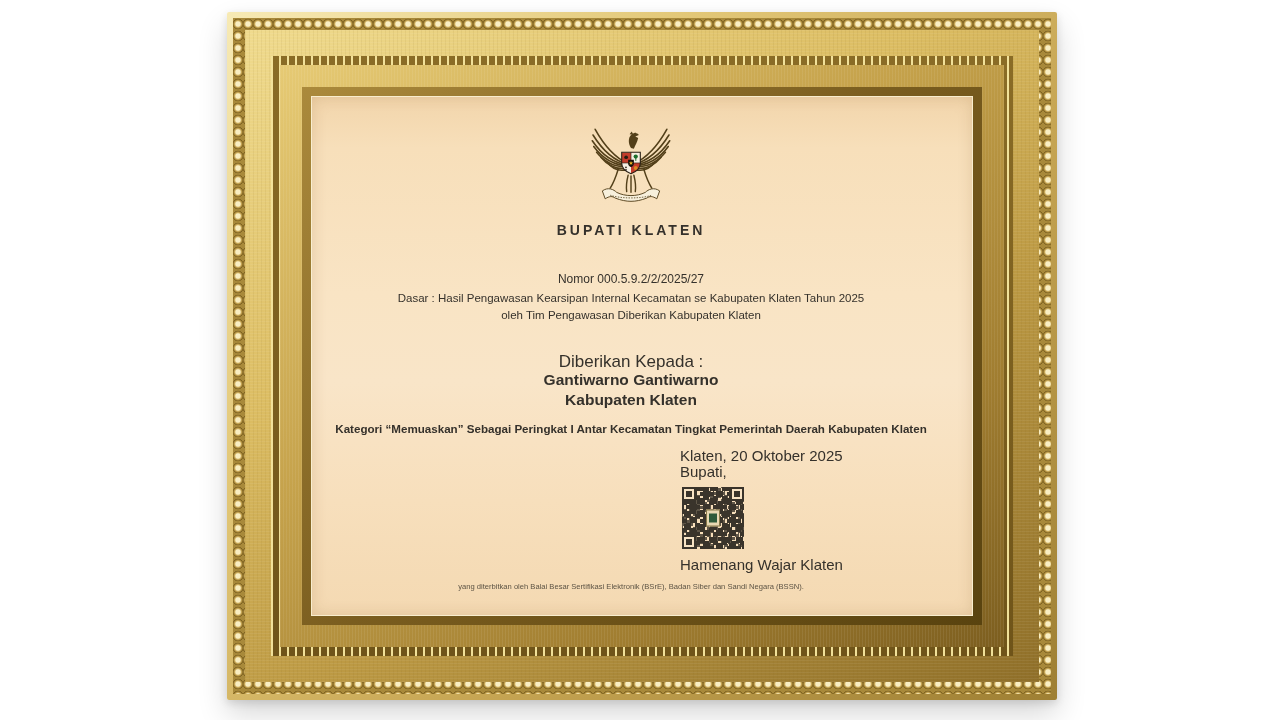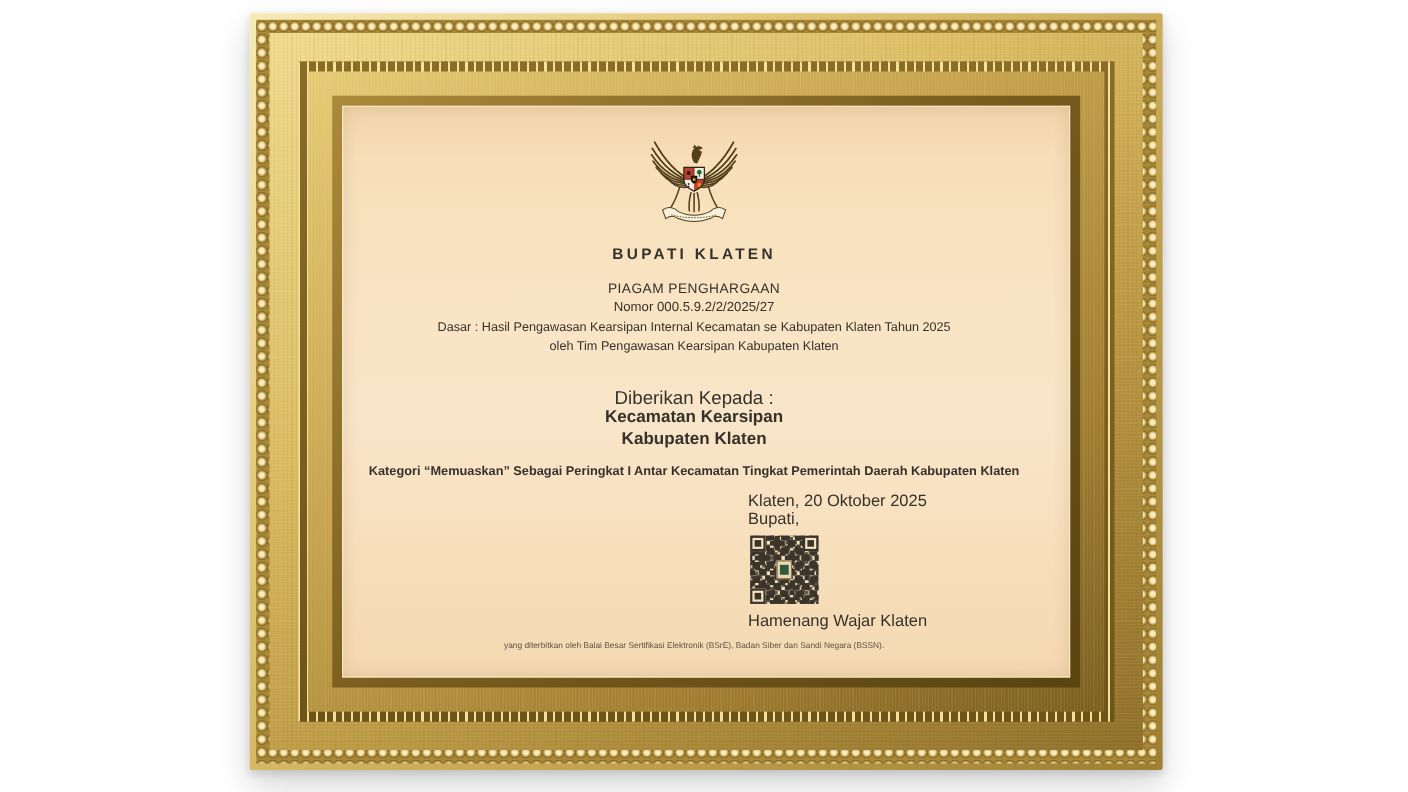--- a/index.html
+++ b/index.html
@@ -171,33 +171,32 @@
                     <path d="M60 38 v15" stroke="#2b2117" stroke-width="0.9"></path>
                     <path d="M56 48.5 h8 v5.5 c0 2.6 -2.6 4.1 -4 4.6 c-1.4 -.5 -4 -2 -4 -4.6 Z" fill="#17120c"></path>
                     <polygon points="60,50.2 60.9,52.2 63,52.2 61.3,53.6 61.9,55.7 60,54.4 58.1,55.7 58.7,53.6 57,52.2 59.1,52.2" fill="#e8b225"></polygon>
 
                     <path d="M20 92 C28 86 36 90 40 94 C52 100 68 100 80 94 C84 90 92 86 100 92 L96 103 C90 99 86 99 82 102 C66 108 54 108 38 102 C34 99 30 99 24 103 Z" fill="#f7f0dc" stroke="#53401a" stroke-width="1.3"></path>
                     <path d="M31 98 C46 103 74 103 89 98" stroke="#53401a" stroke-width="1.1" stroke-dasharray="2 1.7" fill="none"></path>
                   </svg>
 
                   <div class="abs center-text issuer">BUPATI KLATEN</div>
 
-                  <div class="abs center-text cert-title">PIAGAM PENGHARGAAN</div>
 
                   <div class="abs center-text cert-number">Nomor 000.5.9.2/2/2025/27</div>
 
                   <div class="abs center-text basis">
                     <div>Dasar : Hasil Pengawasan Kearsipan Internal Kecamatan se Kabupaten Klaten Tahun  2025</div>
-                    <div>oleh Tim Pengawasan Kearsipan Kabupaten Klaten</div>
+                    <div>oleh Tim Pengawasan Diberikan Kabupaten Klaten</div>
                   </div>
 
                   <div class="abs center-text awarded">Diberikan Kepada :</div>
 
                   <div class="abs center-text recipient">
-                    <div>Kecamatan Kearsipan</div>
+                    <div>Gantiwarno Gantiwarno</div>
                     <div>Kabupaten Klaten</div>
                   </div>
 
                   <div class="abs center-text category">Kategori “Memuaskan” Sebagai Peringkat I Antar Kecamatan Tingkat Pemerintah Daerah Kabupaten Klaten</div>
 
                   <div class="abs sign-block">
                     <div>Klaten, 20 Oktober 2025</div>
                     <div>Bupati,</div>
                     <div class="qr">
                       <span class="fp tl"></span>

